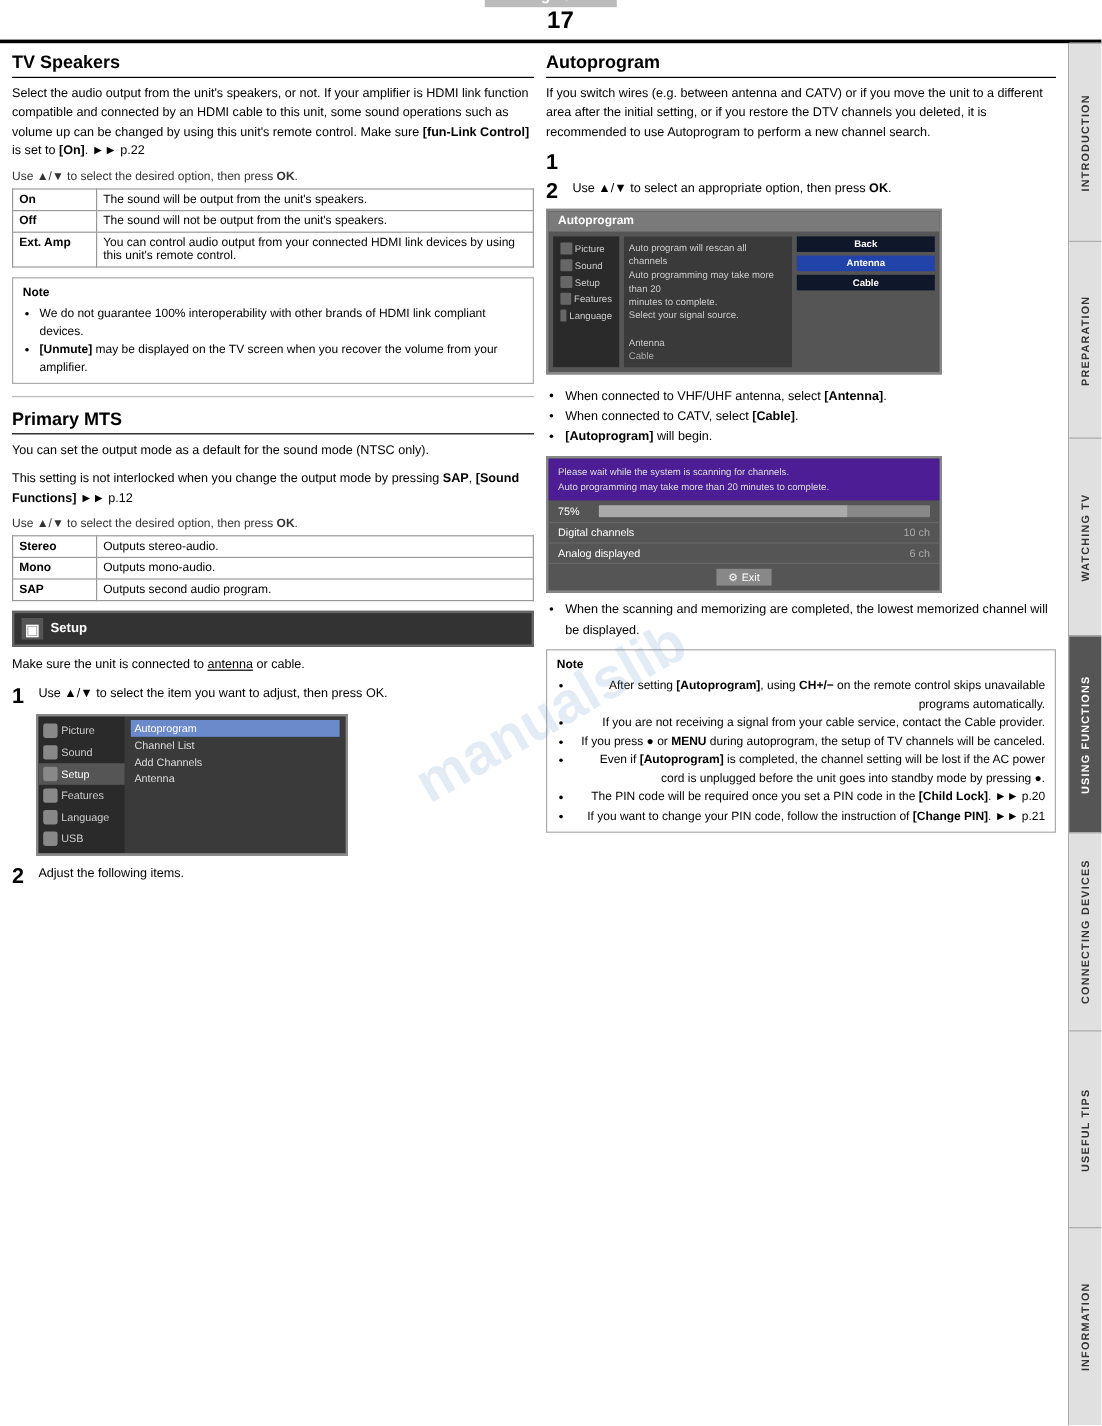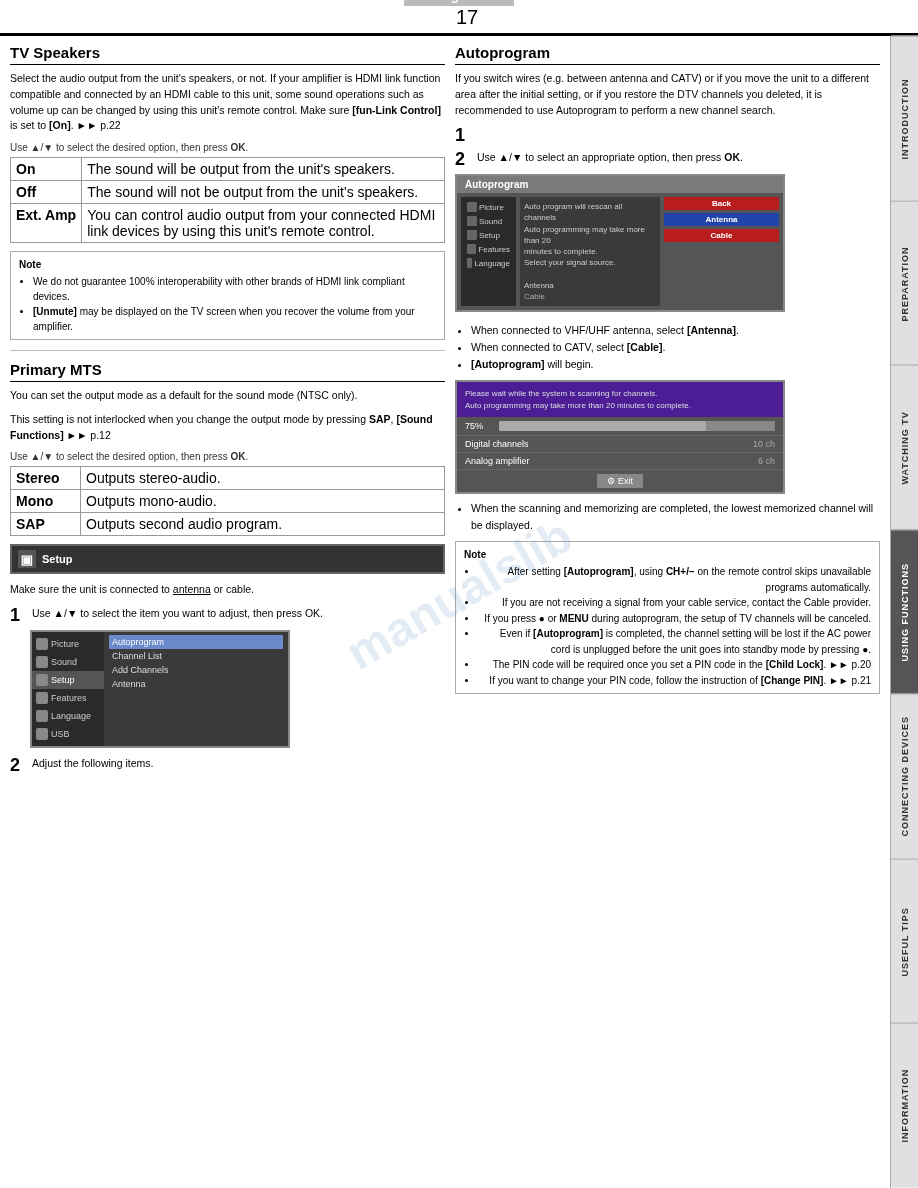--- a/index.html
+++ b/index.html
@@ -30,21 +30,21 @@
       color: #fff;
       padding: 3px 18px;
       font-size: 13px;
       font-weight: bold;
       letter-spacing: 1px;
       min-width: 110px;
       text-align: center;
     }
     .header-page-num {
       font-size: 20px;
-      font-weight: normal;
+      font-weight: bold;
       margin-left: 16px;
       color: #000;
     }
 
     
     .sidebar {
       position: absolute;
       right: 0;
       top: 36px;
       width: 28px;
@@ -112,21 +112,21 @@
       font-size: 10px;
       margin-bottom: 4px;
       color: #333;
     }
 
     
     .option-table {
       width: 100%;
       border-collapse: collapse;
       margin-bottom: 8px;
-      font-size: 14px;
+      font-size: 10px;
       border-radius: 18px;
     }
     .option-table td, .option-table th {
       border: 1px solid #999;
       padding: 3px 5px;
       vertical-align: top;
     }
     .option-table .opt-name {
       font-weight: bold;
       white-space: nowrap;
@@ -280,21 +280,21 @@
       color: #ccc;
       line-height: 1.4;
     }
     .ap-right-panel {
       flex: 1;
       display: flex;
       flex-direction: column;
       gap: 3px;
     }
     .ap-button {
-      background: #b91c1c;
+      background: #0f172a;
       color: #fff;
       padding: 2px 6px;
       font-size: 8px;
       font-weight: bold;
       text-align: center;
     }
     .ap-button.active {
       background: #2244aa;
     }
     .ap-menu-panel {
@@ -621,21 +621,21 @@
           <span>75%</span>
           <div class="prog-bar-outer">
             <div class="prog-bar-inner"></div>
           </div>
         </div>
         <div class="prog-channel-row">
           <span>Digital channels</span>
           <span class="ch-num">10 ch</span>
         </div>
         <div class="prog-channel-row">
-          <span>Analog amplifier</span>
+          <span>Analog displayed</span>
           <span class="ch-num">6 ch</span>
         </div>
         <div class="prog-exit-row">
           <div class="prog-exit-btn">
             <span>⚙</span>
             <span>Exit</span>
           </div>
         </div>
       </div>
 

